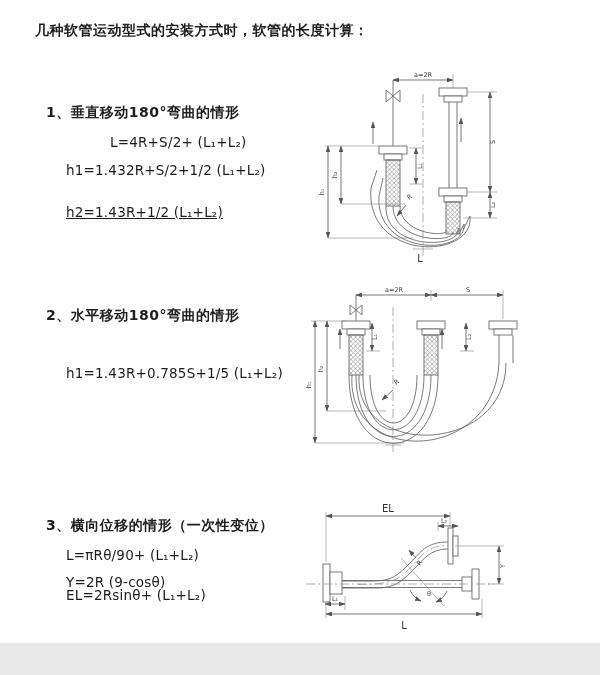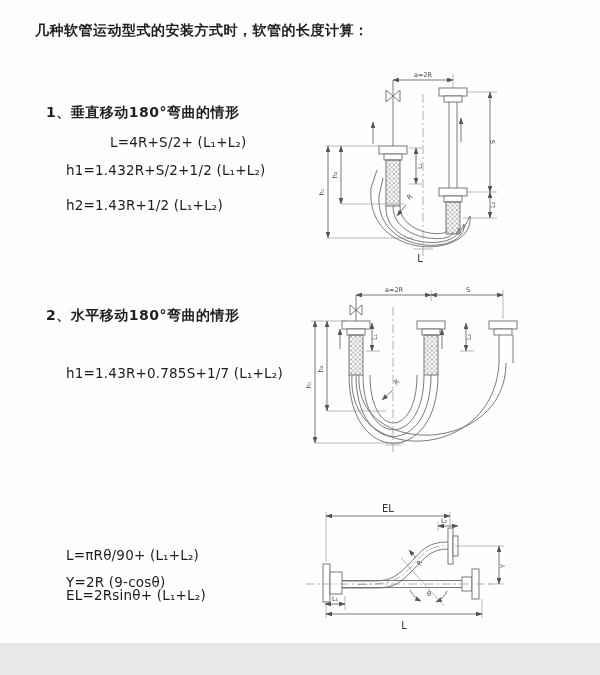--- a/index.html
+++ b/index.html
@@ -37,21 +37,21 @@
         <path d="M0,4.5 L4.5,0 M0,0 L4.5,4.5" stroke="#8d8d8d" stroke-width="0.6"></path>
       </pattern>
     </defs>
   </svg>
 
   <div class="title">几种软管运动型式的安装方式时，软管的长度计算：</div>
 
   <div class="sec-h" style="left:46px; top:104px;">1、垂直移动180°弯曲的情形</div>
   <div class="frm" style="left:66px; top:134px;margin-left:44px;">L=4R+S/2+ (L₁+L₂)</div>
   <div class="frm" style="left:66px; top:162px;text-align:right;">h1=1.432R+S/2+1/2 (L₁+L₂)</div>
-  <div class="frm" style="left:66px; top:197px;">h2=1.43R+1/2 (L₁+L₂)</div>
+  <div class="frm" style="left:66px; top:204px;text-decoration:underline;">h2=1.43R+1/2 (L₁+L₂)</div>
 
   <svg class="diag" style="left:313px; top:66px;" width="285" height="200" viewBox="0 0 285 200">
 
     <g>
       <line class="dim" x1="80" y1="14" x2="140" y2="14"></line>
       <line class="thin" x1="140" y1="8" x2="140" y2="24"></line>
       <text class="sl" x="110" y="11" text-anchor="middle">a=2R</text>
     </g>
 
     <g>
@@ -114,21 +114,21 @@
     <line class="cl" x1="110" y1="28" x2="110" y2="190"></line>
     <line class="thin" x1="100" y1="183" x2="120" y2="183"></line>
 
     <text class="sl" transform="translate(96,134) rotate(-35)">R</text>
     <line class="dima" x1="93" y1="139" x2="84" y2="150"></line>
 
     <text class="bl" x="107" y="196" text-anchor="middle">L</text>
   </svg>
 
   <div class="sec-h" style="left:46px; top:307px;">2、水平移动180°弯曲的情形</div>
-  <div class="frm" style="left:66px; top:365px;">h1=1.43R+0.785S+1/7 (L₁+L₂)</div>
+  <div class="frm" style="left:66px; top:365px;">h1=1.43R+0.785S+1/5 (L₁+L₂)</div>
 
   <svg class="diag" style="left:306px; top:283px;" width="292" height="180" viewBox="0 0 292 180">
 
     <g>
       <line class="dim" x1="50" y1="12" x2="125" y2="12"></line>
       <text class="sl" x="88" y="9" text-anchor="middle">a=2R</text>
       <line class="thin" x1="125" y1="7" x2="125" y2="18"></line>
     </g>
     <g>
       <line class="dim" x1="125" y1="12" x2="197" y2="12"></line>
@@ -192,20 +192,21 @@
       <path class="ln" d="M 46 92 C 40 184, 188 180, 193 80"></path>
       <path class="ln" d="M 53 92 C 48 176, 200 172, 200 80"></path>
     </g>
     <line class="cl" x1="87" y1="24" x2="87" y2="170"></line>
     <line class="thin" x1="79" y1="162" x2="95" y2="162"></line>
 
     <text class="sl" transform="translate(90,102) rotate(-35)">R</text>
     <line class="dima" x1="87" y1="107" x2="76" y2="117"></line>
   </svg>
 
+  <div class="sec-h" style="left:46px; top:517px;">3、横向位移的情形（一次性变位）</div>
   <div class="frm" style="left:66px; top:547px;">L=πRθ/90+ (L₁+L₂)</div>
   <div class="frm" style="left:66px; top:574px;">Y=2R (9-cosθ)</div>
   <div class="frm" style="left:66px; top:587px;">EL=2Rsinθ+ (L₁+L₂)</div>
 
   <svg class="diag" style="left:298px; top:498px;" width="300" height="160" viewBox="0 0 300 160">
 
     <g>
       <line class="thin" x1="28" y1="14" x2="28" y2="64"></line>
       <line class="thin" x1="152" y1="14" x2="152" y2="28"></line>
       <line class="dim" x1="28" y1="18" x2="152" y2="18"></line>

